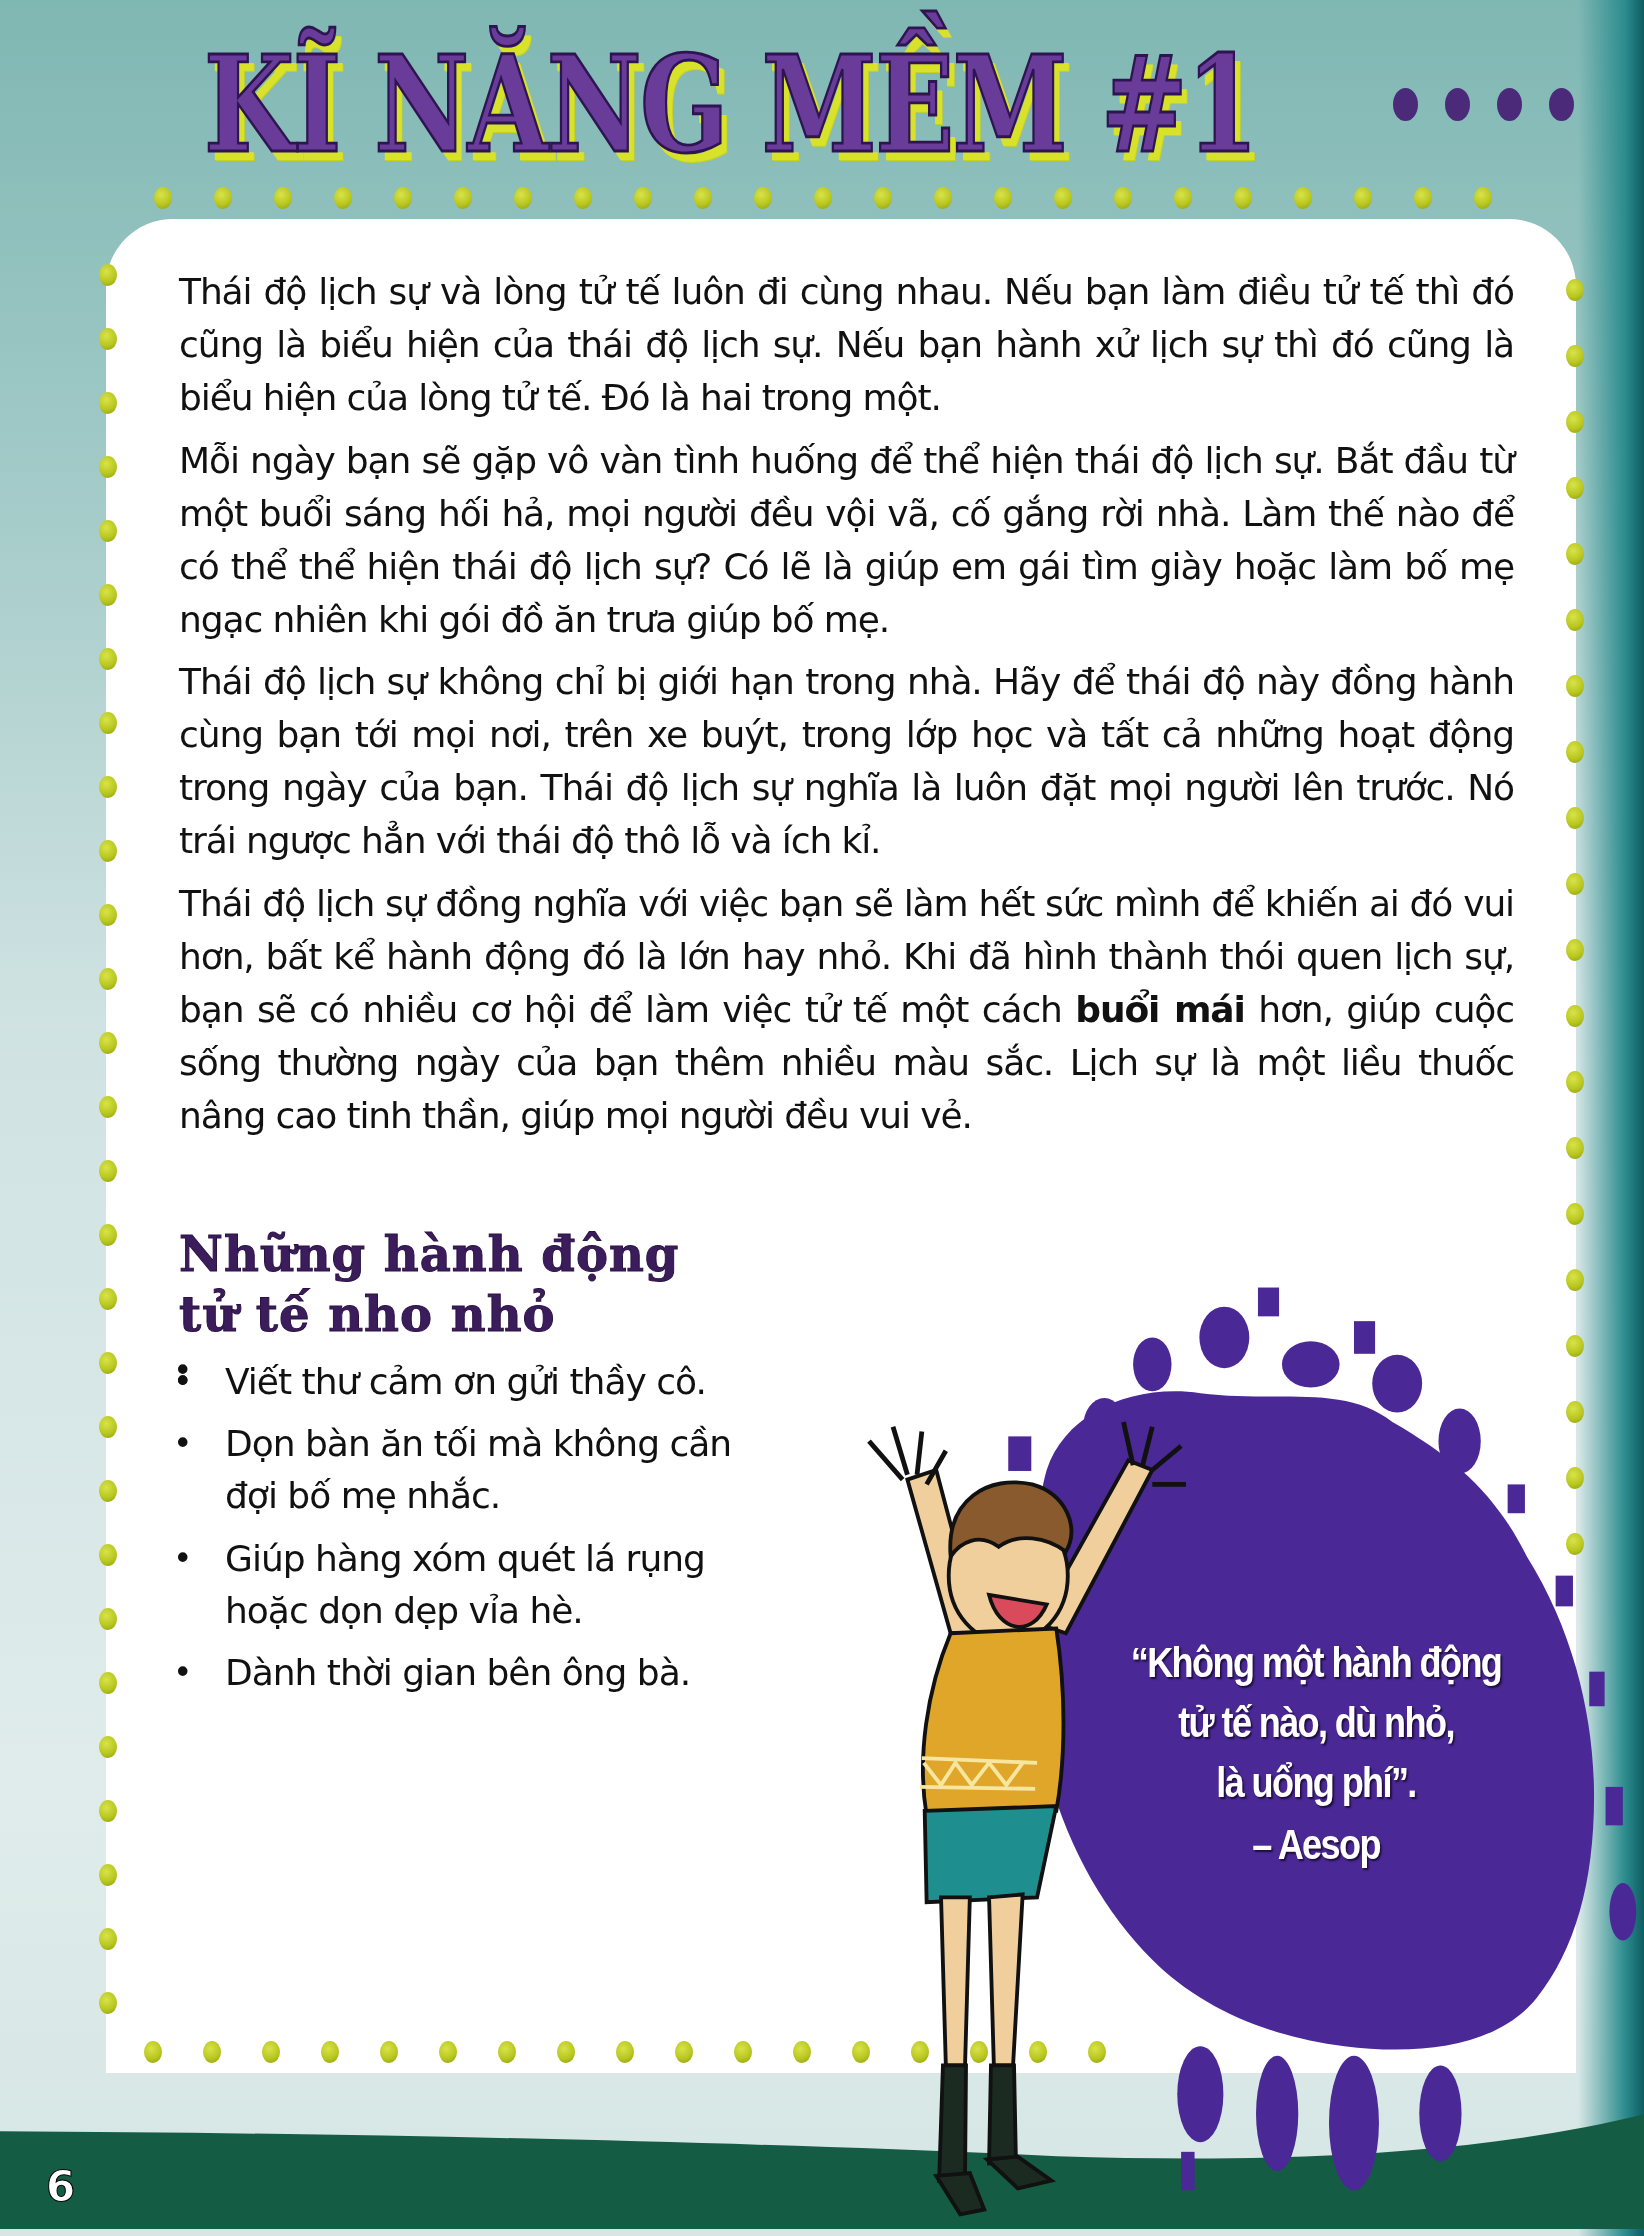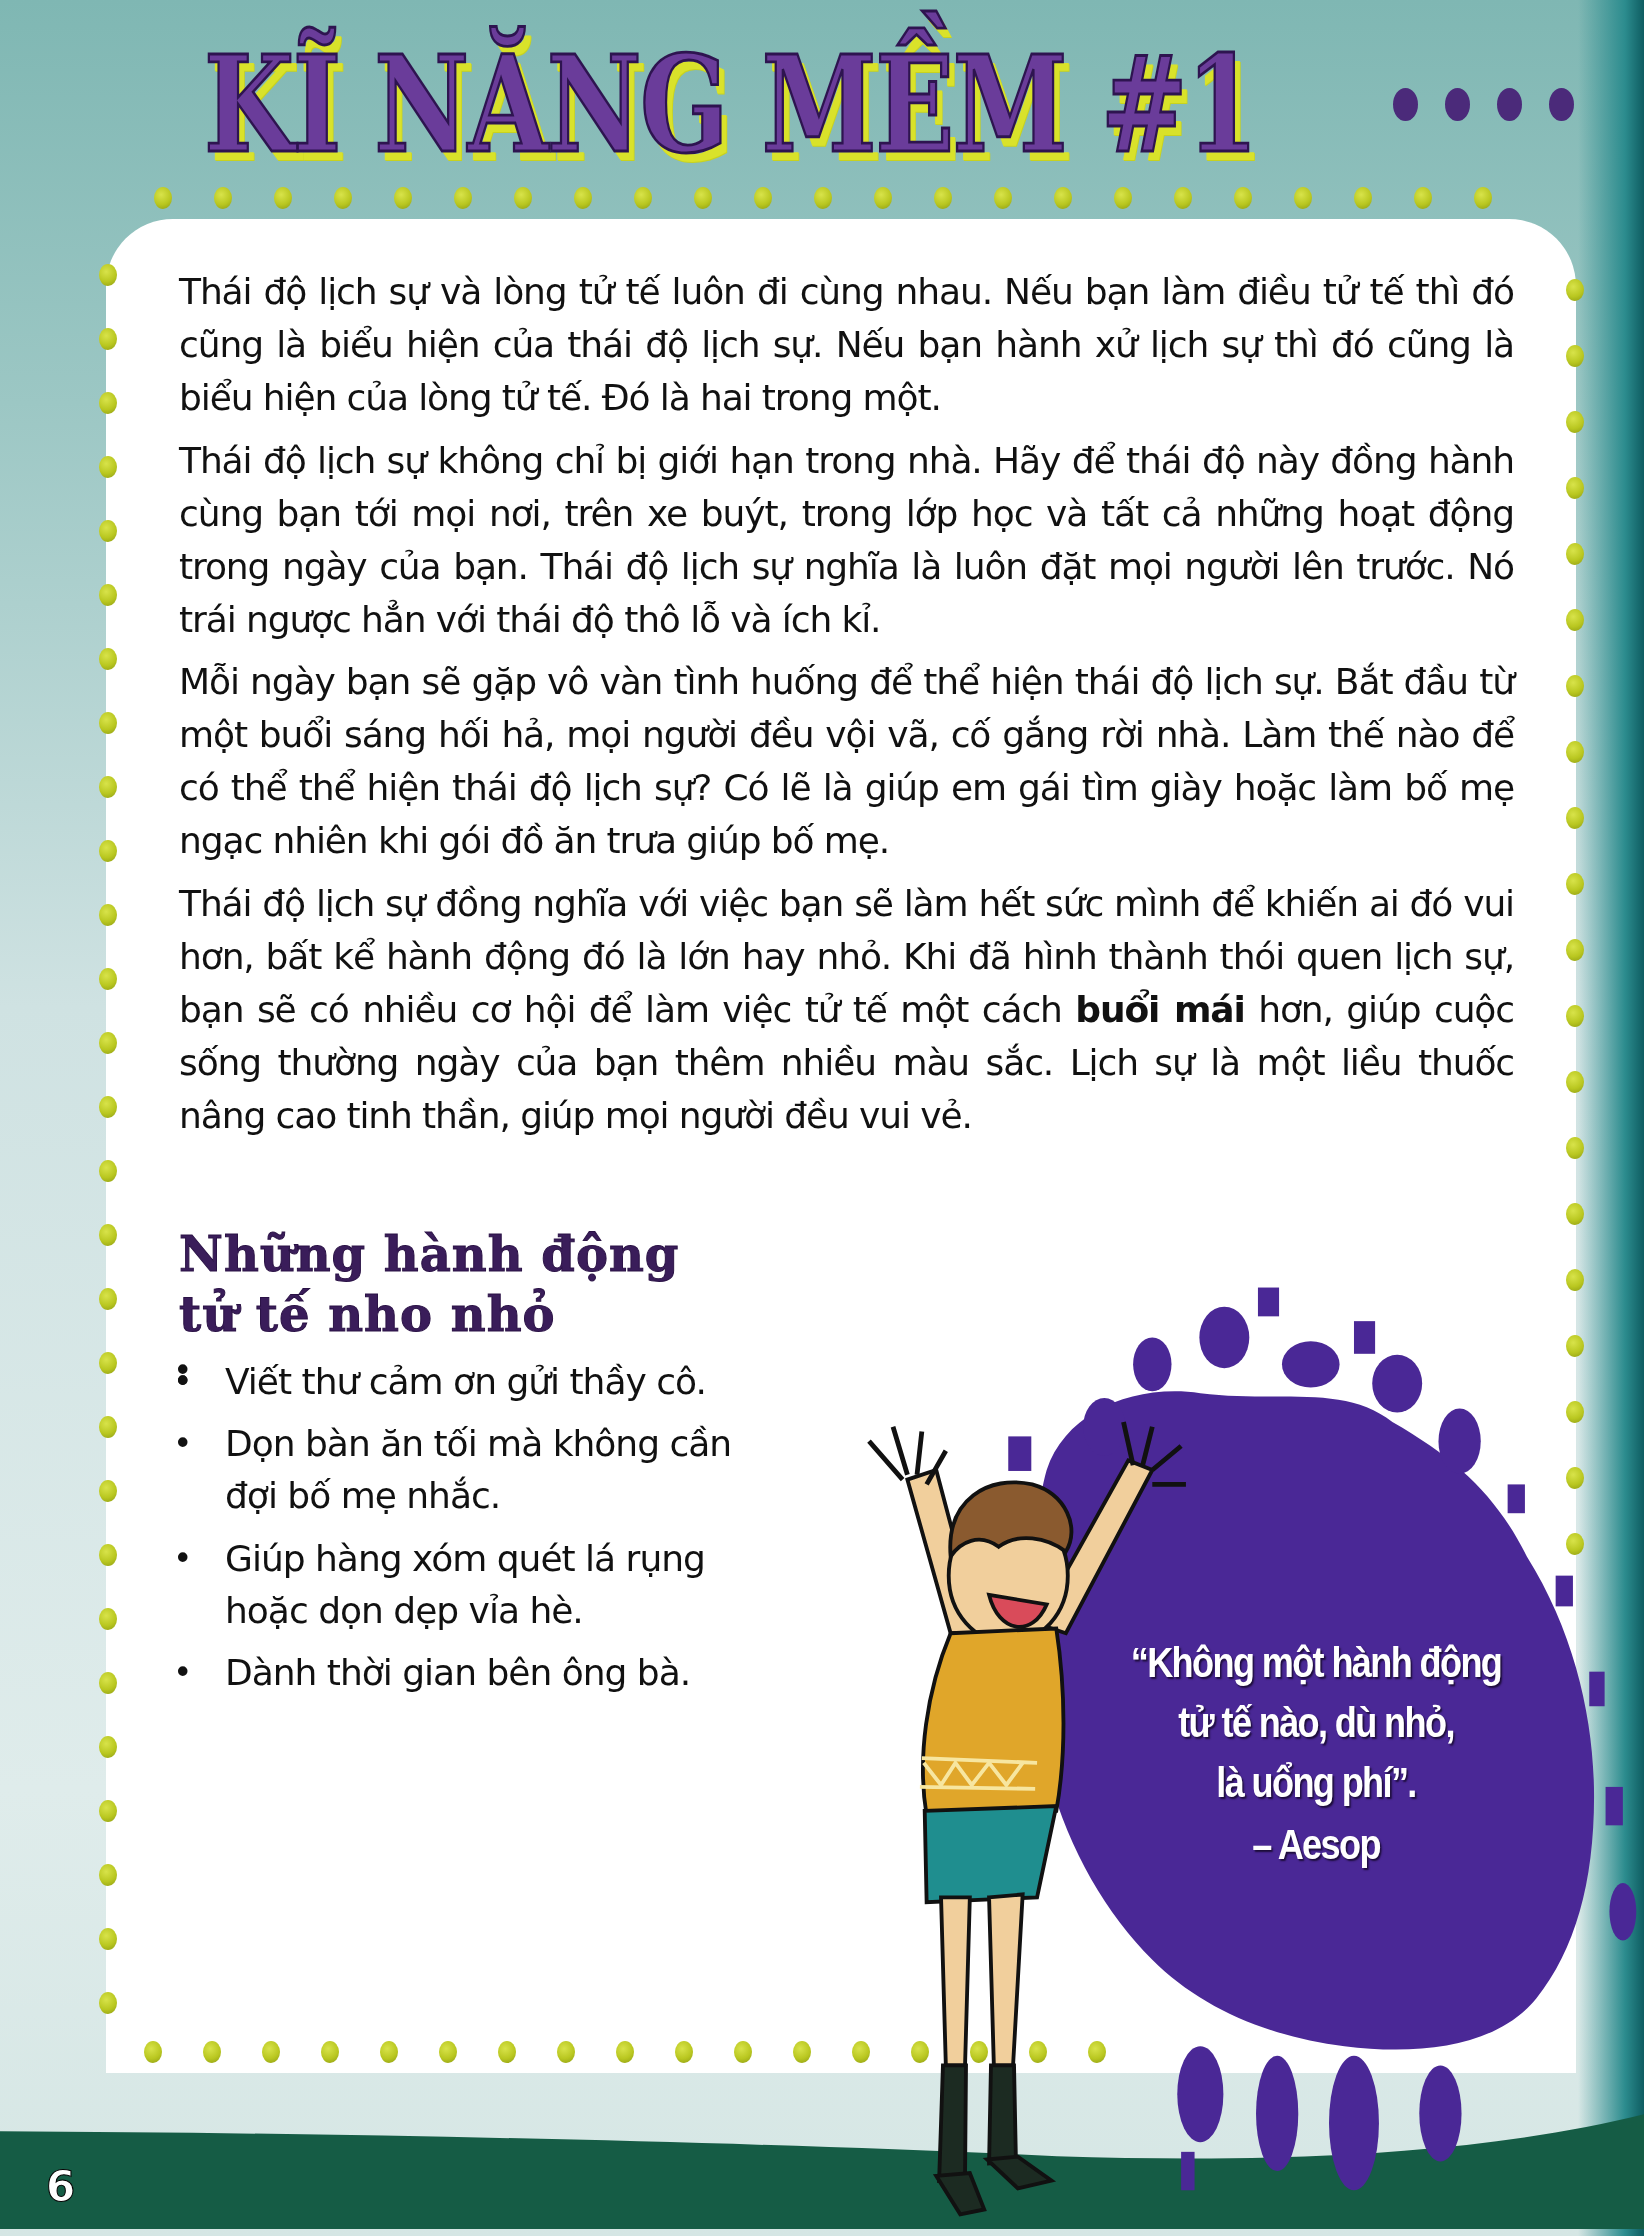--- a/index.html
+++ b/index.html
@@ -179,22 +179,22 @@
     <i class="dot"></i>
     <i class="dot"></i>
     <i class="dot"></i>
     <i class="dot"></i>
     <i class="dot"></i>
     <i class="dot"></i>
 </div>
 
 <div class="body-text">
   <p>Thái độ lịch sự và lòng tử tế luôn đi cùng nhau. Nếu bạn làm điều tử tế thì đó cũng là biểu hiện của thái độ lịch sự. Nếu bạn hành xử lịch sự thì đó cũng là biểu hiện của lòng tử tế. Đó là hai trong một.</p>
+  <p>Mỗi ngày bạn sẽ gặp vô vàn tình huống để thể hiện thái độ lịch sự. Bắt đầu từ một buổi sáng hối hả, mọi người đều vội vã, cố gắng rời nhà. Làm thế nào để có thể thể hiện thái độ lịch sự? Có lẽ là giúp em gái tìm giày hoặc làm bố mẹ ngạc nhiên khi gói đồ ăn trưa giúp bố mẹ.</p>
   <p>Thái độ lịch sự không chỉ bị giới hạn trong nhà. Hãy để thái độ này đồng hành cùng bạn tới mọi nơi, trên xe buýt, trong lớp học và tất cả những hoạt động trong ngày của bạn. Thái độ lịch sự nghĩa là luôn đặt mọi người lên trước. Nó trái ngược hẳn với thái độ thô lỗ và ích kỉ.</p>
-  <p>Mỗi ngày bạn sẽ gặp vô vàn tình huống để thể hiện thái độ lịch sự. Bắt đầu từ một buổi sáng hối hả, mọi người đều vội vã, cố gắng rời nhà. Làm thế nào để có thể thể hiện thái độ lịch sự? Có lẽ là giúp em gái tìm giày hoặc làm bố mẹ ngạc nhiên khi gói đồ ăn trưa giúp bố mẹ.</p>
   <p><span>Thái độ lịch sự đồng nghĩa với việc bạn sẽ làm hết sức mình để khiến ai đó vui hơn, bất kể hành động đó là lớn hay nhỏ. Khi đã hình thành thói quen lịch sự, bạn sẽ có nhiều cơ hội để làm việc tử tế một cách </span><b>buổi mái</b><span> hơn, giúp cuộc sống thường ngày của bạn thêm nhiều màu sắc. Lịch sự là một liều thuốc nâng cao tinh thần, giúp mọi người đều vui vẻ.</span></p>
 </div>
 
 <h2 class="section-heading">
   <span>Những hành động</span><br>
   <span>tử tế nho nhỏ</span>
 </h2>
 
 <ul class="kind-list">
   <li><span class="bullet">•</span></li>

